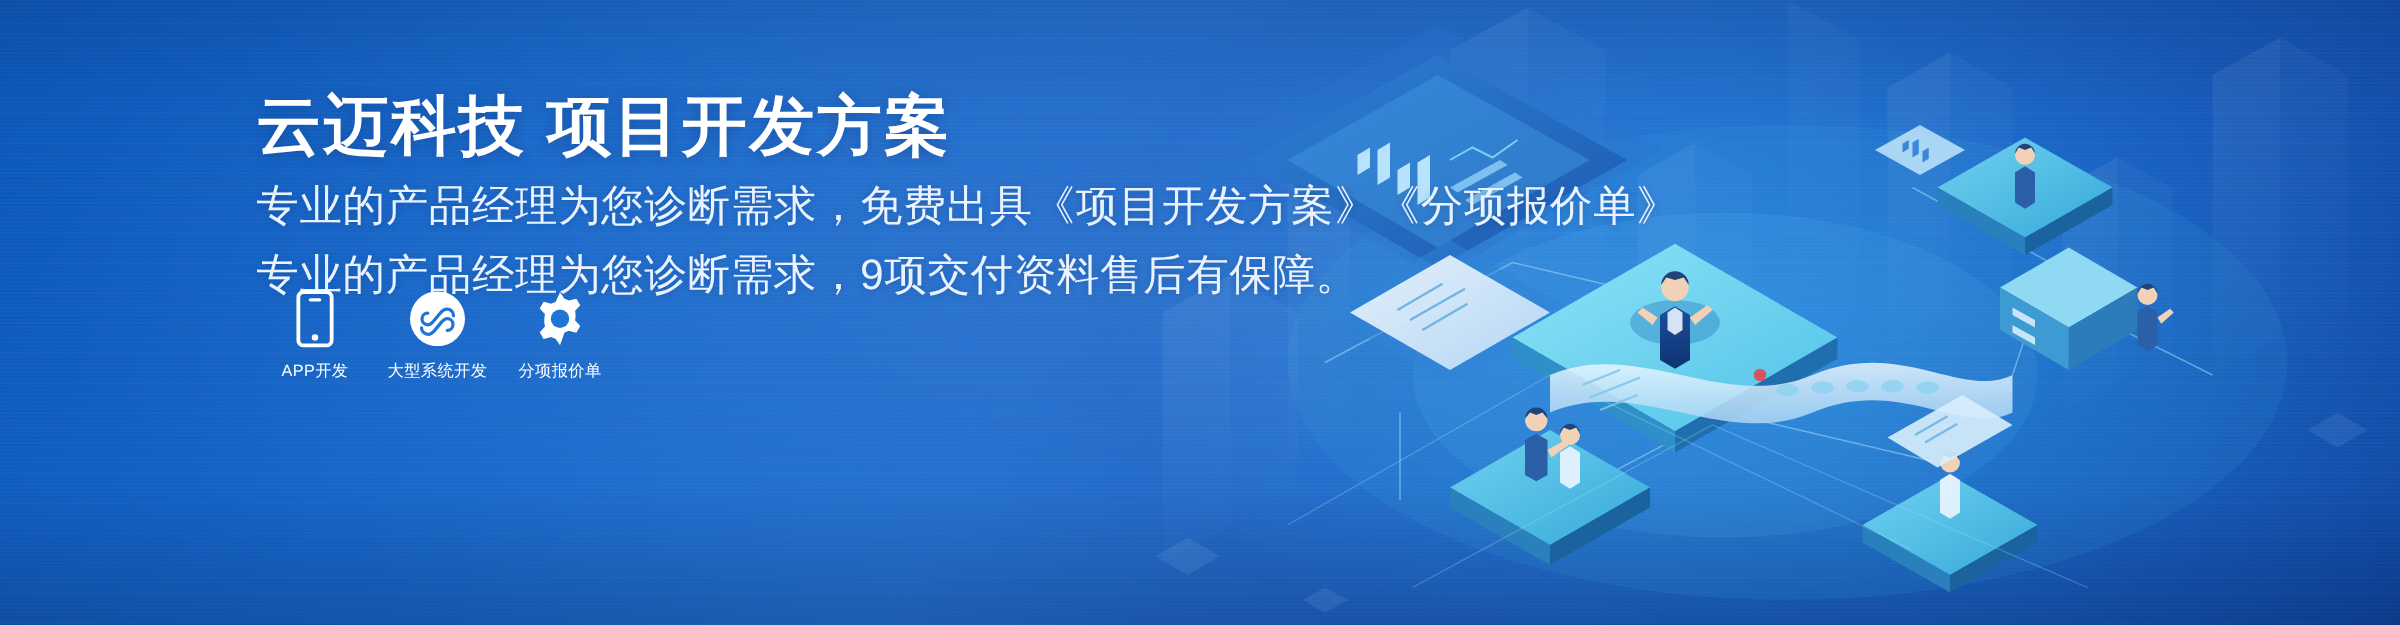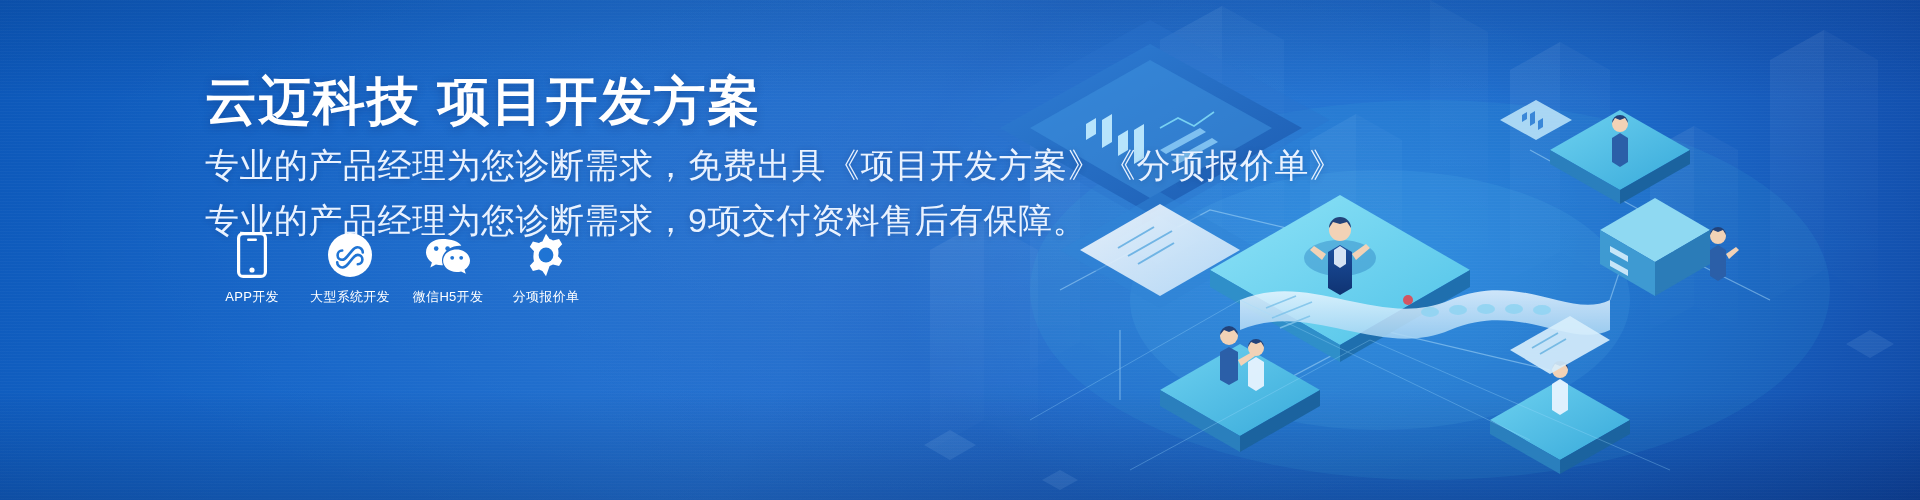--- a/index.html
+++ b/index.html
@@ -371,33 +371,20 @@
       <span class="glyph">
         <svg width="44" height="44" viewBox="0 0 44 44">
           <circle cx="22" cy="22" r="22" fill="#ffffff"></circle>
           <path d="M14.2 17.5c-2.6 0-4.6 2.1-4.6 4.7s2 4.6 4.6 4.6c2.3 0 3.6-1.5 5.1-3.4l4.6-5.6c1.6-2 3-3.6 5.6-3.6 2.9 0 5.3 2.4 5.3 5.3" stroke="#1f74d4" stroke-width="2.6" fill="none" stroke-linecap="round"></path>
           <path d="M29.8 31.2c2.6 0 4.6-2.1 4.6-4.7s-2-4.6-4.6-4.6c-2.3 0-3.6 1.5-5.1 3.4l-4.6 5.6c-1.6 2-3 3.6-5.6 3.6-2.9 0-5.3-2.4-5.3-5.3" stroke="#1f74d4" stroke-width="2.6" fill="none" stroke-linecap="round"></path>
         </svg>
       </span>
       <span class="caption">大型系统开发</span>
     </div>
 
-    <div class="service">
-      <span class="glyph">
-        <svg width="50" height="44" viewBox="0 0 50 44">
-          <path d="M19 6C10.2 6 3 11.9 3 19.2c0 4.1 2.3 7.8 5.9 10.2l-1.6 5 5.6-2.9c1.8.5 3.7.8 5.6.8l1.4-.05C19.3 30.4 19 28.9 19 27.3 19 19.2 27 12.7 36.6 12.7c.6 0 1.1.02 1.7.07C36.2 8.5 28.4 6 19 6Z" fill="#ffffff"></path>
-          <circle cx="13.2" cy="15.6" r="2.3" fill="#1f74d4"></circle>
-          <circle cx="24.6" cy="15.6" r="2.3" fill="#1f74d4"></circle>
-          <path d="M47 27.8c0-6.2-6-11.2-13.4-11.2-7.5 0-13.5 5-13.5 11.2 0 6.2 6 11.2 13.5 11.2 1.6 0 3.1-.2 4.5-.6l4.7 2.4-1.3-4.1c3.4-2 5.5-5.2 5.5-8.9Z" fill="#ffffff"></path>
-          <circle cx="29.2" cy="24.8" r="1.9" fill="#1f74d4"></circle>
-          <circle cx="38.2" cy="24.8" r="1.9" fill="#1f74d4"></circle>
-        </svg>
-      </span>
-      <span class="caption">微信H5开发</span>
-    </div>
 
 
     <div class="service">
       <span class="glyph">
         <svg width="44" height="44" viewBox="0 0 44 44">
           <path fill="#ffffff" d="M22 0.8l3.6 5.2a17 17 0 0 1 3.4 1.4l6.1-1.5 3.1 5.3-4.2 4.6c.3 1.2.5 2.4.5 3.7s-.2 2.5-.5 3.7l4.2 4.6-3.1 5.3-6.1-1.5c-1 .6-2.2 1.1-3.4 1.4L22 43.2l-3.6-5.2a17 17 0 0 1-3.4-1.4l-6.1 1.5-3.1-5.3 4.2-4.6A15 15 0 0 1 9.5 22c0-1.3.2-2.5.5-3.7L5.8 13.7l3.1-5.3 6.1 1.5c1-.6 2.2-1.1 3.4-1.4L22 0.8Z"></path>
           <circle cx="22" cy="22" r="7.4" fill="#1f74d4"></circle>
         </svg>
       </span>
       <span class="caption">分项报价单</span>

